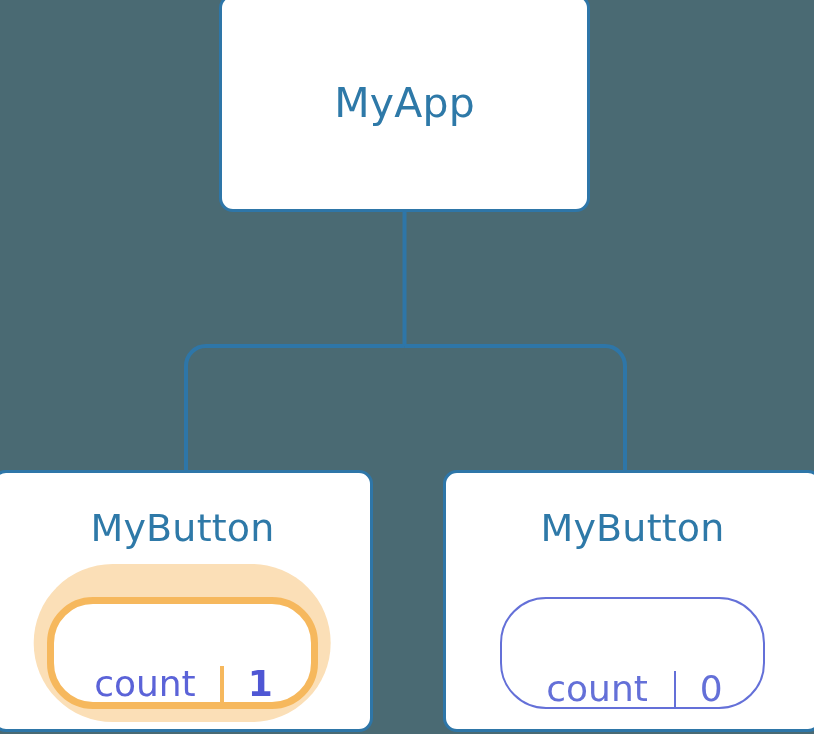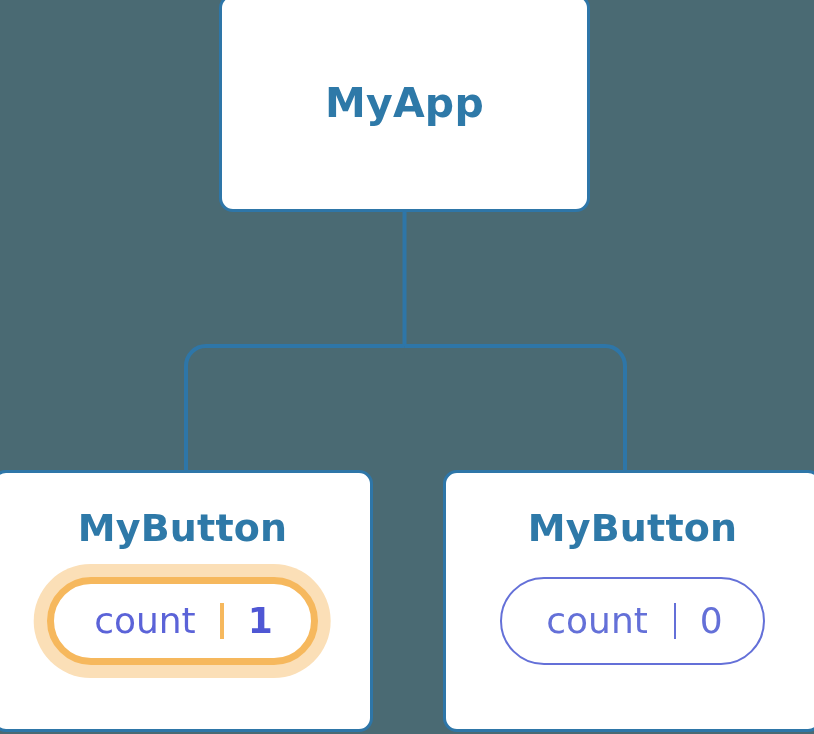--- a/index.html
+++ b/index.html
@@ -67,21 +67,21 @@
     left: 443px;
     top: 470px;
     width: 379px;
     height: 262px;
     padding-top: 36px;
   }
 
   .card-title {
     color: #2e79a8;
     font-size: 38px;
-    font-weight: 700;
+    font-weight: 400;
     letter-spacing: 0.2px;
     line-height: 1;
     white-space: nowrap;
   }
 
   #card-root .card-title {
     font-size: 41px;
   }
 
   
@@ -89,25 +89,26 @@
     position: relative;
     margin-top: 30px;
     display: flex;
     align-items: center;
     justify-content: center;
   }
 
   .pill {
     position: relative;
     display: flex;
-    align-items: center;
-    height: 88px;
+    align-items: flex-end;
+    height: 112px;
     border-radius: 46px;
     background: #ffffff;
     overflow: hidden;
+    margin-top: 20px;
   }
 
   .pill .cell {
     display: flex;
     align-items: center;
     justify-content: center;
     line-height: 1;
   }
 
   .pill .cell-key {

